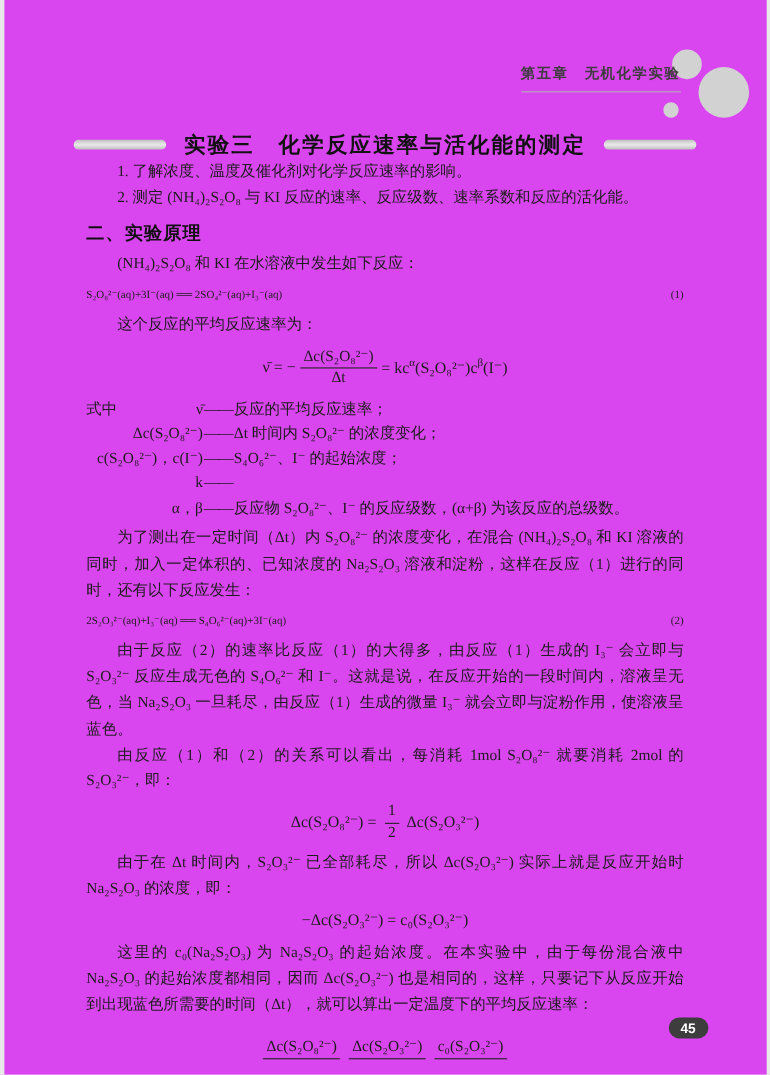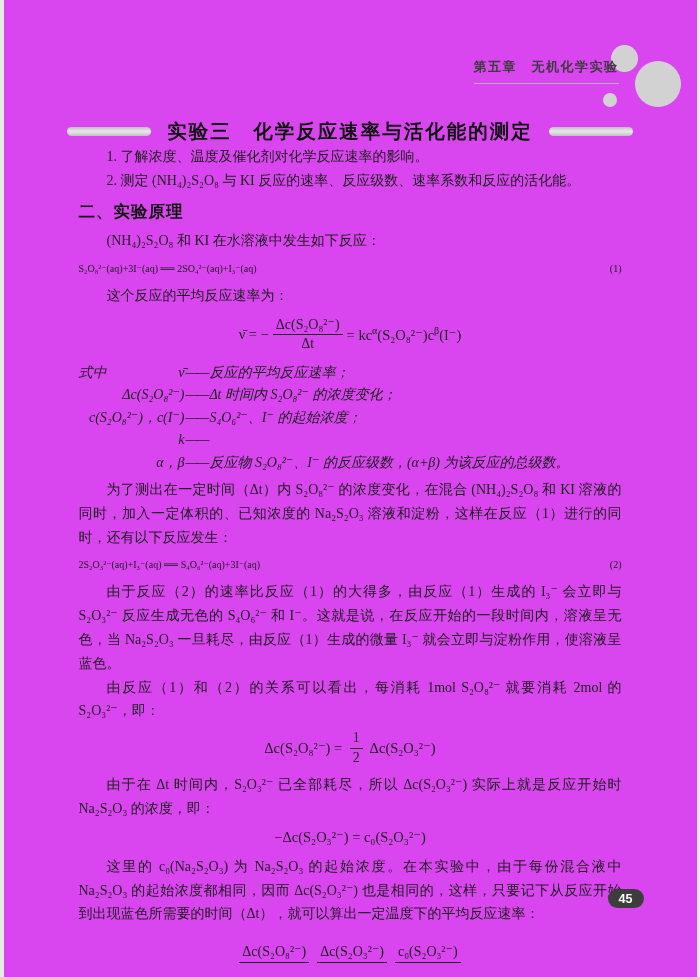--- a/index.html
+++ b/index.html
@@ -59,30 +59,30 @@
   }
   .eq-display.compact { min-height:40px; }
   .eq-display.simple { min-height:24px; }
   .frac { display:inline-flex; flex-direction:column; align-items:center; margin:0 4px; line-height:1.18; font-size:14px; }
   .frac .num { border-bottom:1.3px solid #222; padding:0 3px 1px; white-space:nowrap; }
   .frac .den { padding-top:1px; white-space:nowrap; }
   .rhs sup { font-size:10px; }
   .lead, .mid { white-space:pre; }
 
   
-  .def-list { position:relative; margin:2px 0 4px;font-style:italic; }
+  .def-list { position:relative; margin:2px 0 4px; }
   .where { position:absolute; left:0; top:0; line-height:22.5px; }
   .def-row { display:flex; line-height:22.5px; }
   .def-term { flex:0 0 auto; min-width:106px; text-align:right; white-space:nowrap; }
   .def-dash { flex:0 0 auto; padding:0 1px; letter-spacing:-1px; }
   .def-text { flex:1; }
 
   
   .page-pill {
-    position:absolute; left:604px; top:889px; width:36px; height:19px;
+    position:absolute; left:604px; top:925px; width:36px; height:19px;
     background:#3d3d3d; border-radius:10px; color:#fff;
     display:flex; align-items:center; justify-content:center;
     font-family:"Liberation Sans","DejaVu Sans",sans-serif;
     font-size:12.5px; font-weight:700;
   }
 </style>
 </head>
 <body>
 
 <div class="page">

